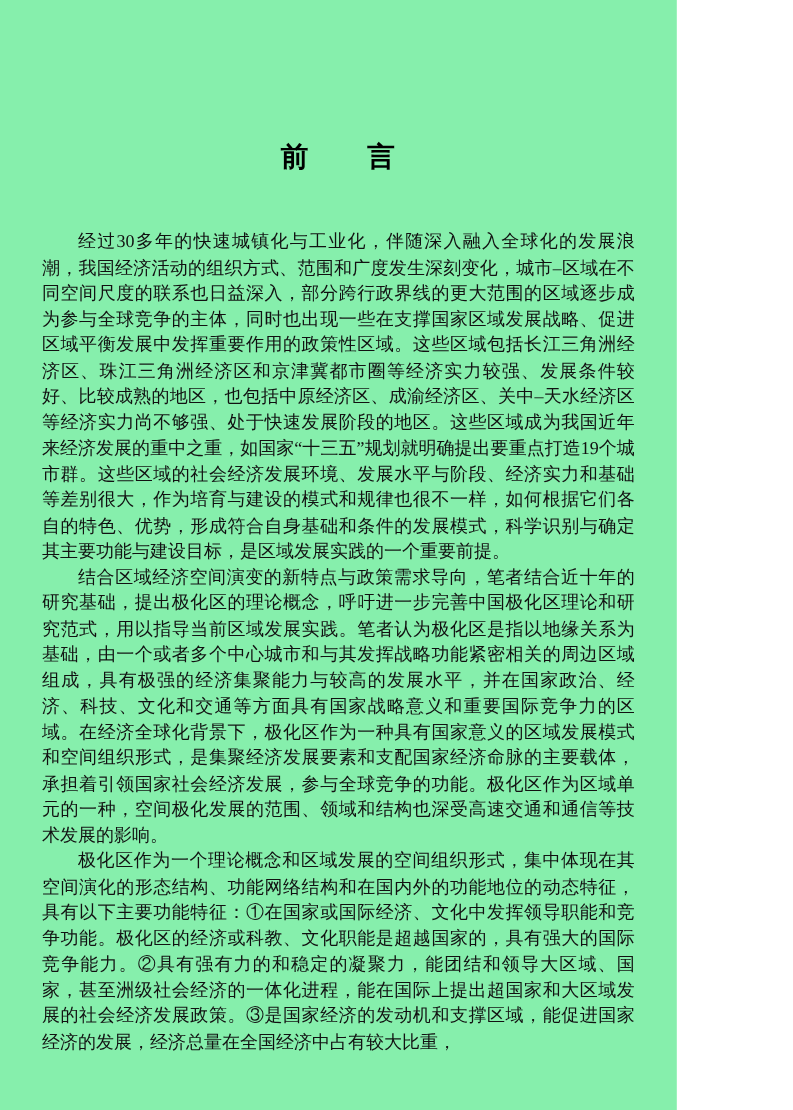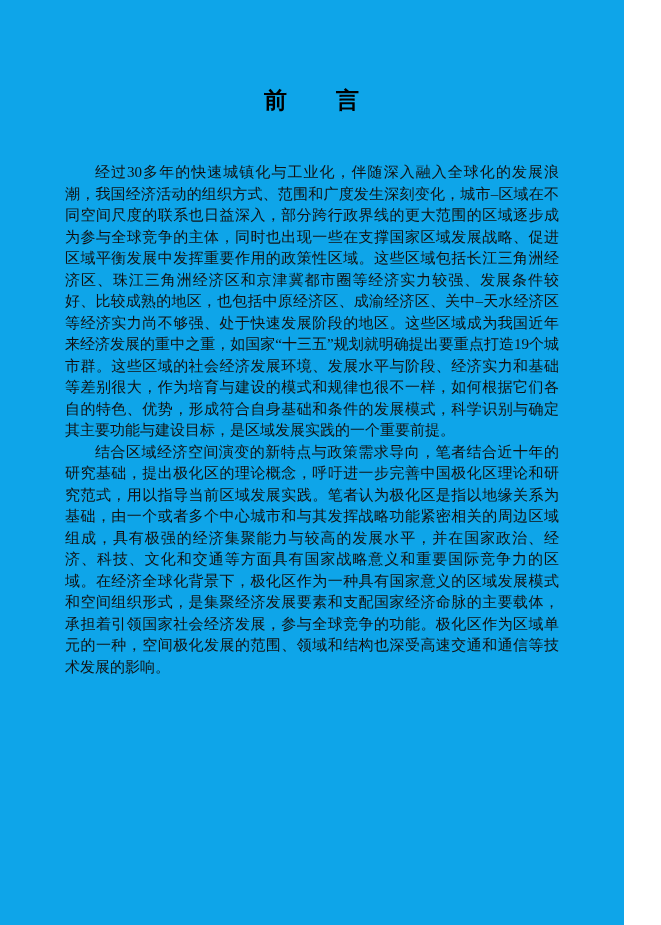--- a/index.html
+++ b/index.html
@@ -7,25 +7,25 @@
     padding: 0;
     background: #ffffff;
   }
   body {
     width: 661px;
     height: 925px;
     overflow: hidden;
   }
   .page {
     position: relative;
-    width: 624px;
+    width: 564px;
     height: 925px;
-    background: #0ea5e9;
+    background: #86efac;
     box-sizing: border-box;
-    padding-top: 85px;
+    padding-top: 115px;
     font-family: "Liberation Serif", "DejaVu Serif", serif;
     color: #111111;
   }
   .title {
     margin: 0 0 46px 0;
     text-align: center;
     font-size: 23px;
     font-weight: bold;
     letter-spacing: 1px;
     color: #000000;
@@ -46,14 +46,15 @@
   }
 </style>
 </head>
 <body>
 
 <div class="page">
   <h1 class="title">前　　言</h1>
   <div class="body-block">
     <p class="para">经过30多年的快速城镇化与工业化，伴随深入融入全球化的发展浪潮，我国经济活动的组织方式、范围和广度发生深刻变化，城市–区域在不同空间尺度的联系也日益深入，部分跨行政界线的更大范围的区域逐步成为参与全球竞争的主体，同时也出现一些在支撑国家区域发展战略、促进区域平衡发展中发挥重要作用的政策性区域。这些区域包括长江三角洲经济区、珠江三角洲经济区和京津冀都市圈等经济实力较强、发展条件较好、比较成熟的地区，也包括中原经济区、成渝经济区、关中–天水经济区等经济实力尚不够强、处于快速发展阶段的地区。这些区域成为我国近年来经济发展的重中之重，如国家“十三五”规划就明确提出要重点打造19个城市群。这些区域的社会经济发展环境、发展水平与阶段、经济实力和基础等差别很大，作为培育与建设的模式和规律也很不一样，如何根据它们各自的特色、优势，形成符合自身基础和条件的发展模式，科学识别与确定其主要功能与建设目标，是区域发展实践的一个重要前提。</p>
     <p class="para">结合区域经济空间演变的新特点与政策需求导向，笔者结合近十年的研究基础，提出极化区的理论概念，呼吁进一步完善中国极化区理论和研究范式，用以指导当前区域发展实践。笔者认为极化区是指以地缘关系为基础，由一个或者多个中心城市和与其发挥战略功能紧密相关的周边区域组成，具有极强的经济集聚能力与较高的发展水平，并在国家政治、经济、科技、文化和交通等方面具有国家战略意义和重要国际竞争力的区域。在经济全球化背景下，极化区作为一种具有国家意义的区域发展模式和空间组织形式，是集聚经济发展要素和支配国家经济命脉的主要载体，承担着引领国家社会经济发展，参与全球竞争的功能。极化区作为区域单元的一种，空间极化发展的范围、领域和结构也深受高速交通和通信等技术发展的影响。</p>
+    <p class="para">极化区作为一个理论概念和区域发展的空间组织形式，集中体现在其空间演化的形态结构、功能网络结构和在国内外的功能地位的动态特征，具有以下主要功能特征：①在国家或国际经济、文化中发挥领导职能和竞争功能。极化区的经济或科教、文化职能是超越国家的，具有强大的国际竞争能力。②具有强有力的和稳定的凝聚力，能团结和领导大区域、国家，甚至洲级社会经济的一体化进程，能在国际上提出超国家和大区域发展的社会经济发展政策。③是国家经济的发动机和支撑区域，能促进国家经济的发展，经济总量在全国经济中占有较大比重，</p>
   </div>
 </div>
 
 </body></html>

